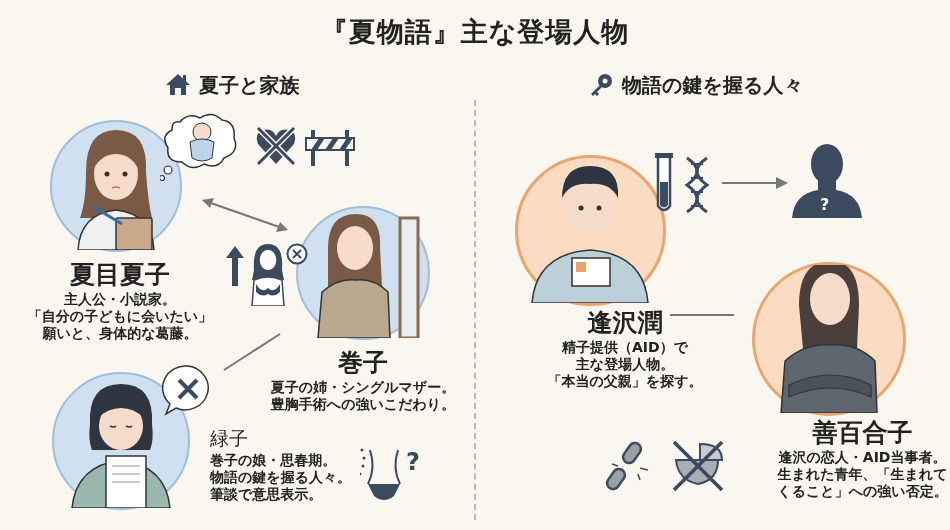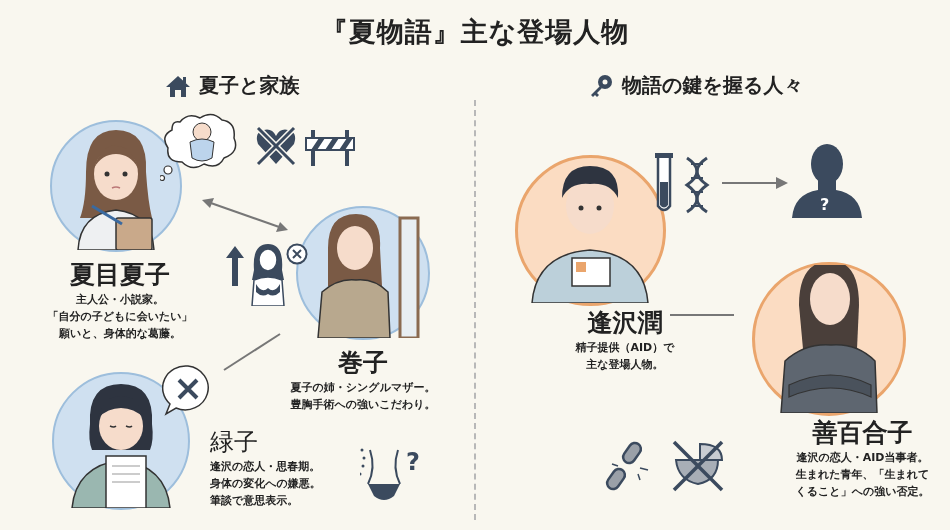--- a/index.html
+++ b/index.html
@@ -9,31 +9,31 @@
     font-family:"DejaVu Sans", sans-serif;
     color:#222;
     position:relative;
   }
   .abs { position:absolute; }
   .title {
     left:0; width:950px; top:14px; text-align:center;
     font-size:27px; font-weight:bold; color:#222; letter-spacing:1px;
   }
   .section-head {
-    font-size:20px; font-weight:bold; color:#222; display:flex; align-items:center; gap:8px;
+    font-size:20px; font-weight:bold; color:#222; display:flex; align-items:flex-start; gap:8px;
   }
   .divider {
     left:474px; top:100px; height:420px; width:0;
     border-left:2px dashed #b8b8b8;
   }
   .circle { border-radius:50%; }
   .c-blue { background:#cfe0f0; border:2px solid #9dbedc; }
   .c-orange { background:#fbdcc2; border:3px solid #eaa56c; }
   .name { font-size:25px; font-weight:bold; color:#222; }
-  .desc { font-size:11px; font-weight:bold; color:#222; line-height:17px; }
+  .desc { font-size:14px; font-weight:bold; color:#222; line-height:17px; }
   .center { text-align:center; }
   svg { display:block; }
 </style>
 </head>
 <body>
 
 <div class="abs title">『夏物語』主な登場人物</div>
 
 <div class="abs divider"></div>
 
@@ -166,23 +166,23 @@
       <line x1="58" y1="108" x2="86" y2="108" stroke="#999"></line>
   </svg>
 </div>
 <div class="abs" style="left:162px; top:364px;">
   <svg width="52" height="52" viewBox="0 0 52 52">
       <path d="M26 2 A23 22 0 1 1 14 44 L4 50 L8 40 A23 22 0 0 1 26 2Z" fill="#fff" stroke="#333" stroke-width="1.5"></path>
       <path d="M17 16 L35 34 M35 16 L17 34" stroke="#3b4a5e" stroke-width="4"></path>
     </svg>
 </div>
 <div class="abs" style="left:210px; top:426px; width:160px;">
-  <div class="name" style="font-weight:normal; font-size:24px;">緑子</div>
-  <div class="desc">逢沢の恋人・思春期。</div>
-  <div class="desc">身体の変化への嫌悪。</div>
+  <div class="name" style="font-weight:normal; font-size:19px;">緑子</div>
+  <div class="desc">巻子の娘・思春期。</div>
+  <div class="desc">物語の鍵を握る人々。</div>
   <div class="desc">筆談で意思表示。</div>
 </div>
 <div class="abs" style="left:360px; top:448px;">
   <svg width="70" height="60" viewBox="0 0 70 60">
     <circle cx="2" cy="2" r="1.5" fill="#3b4a5e"></circle>
       <circle cx="4" cy="10" r="1.5" fill="#3b4a5e"></circle>
       <circle cx="3" cy="18" r="1.5" fill="#3b4a5e"></circle>
       <circle cx="0" cy="26" r="1.5" fill="#3b4a5e"></circle>
     <path d="M10 2 Q16 20 8 36 M38 2 Q32 20 40 36" stroke="#3b4a5e" stroke-width="2" fill="none"></path>
     <path d="M8 36 L40 36 L34 48 Q24 56 14 48Z" fill="#3b4a5e"></path>
@@ -228,20 +228,21 @@
   <svg width="74" height="78" viewBox="0 0 74 78">
       <ellipse cx="37" cy="24" rx="16" ry="20" fill="#3b4a5e"></ellipse>
       <path d="M28 40 H46 V50 Q70 54 72 78 H2 Q4 54 28 50Z" fill="#3b4a5e"></path>
       <text x="30" y="70" font-size="16" font-weight="bold" fill="#fff" font-family="DejaVu Sans, sans-serif">?</text>
     </svg>
 </div>
 <div class="abs center" style="left:510px; top:306px; width:160px;margin-left:35px;">
   <div class="name">逢沢潤</div>
   <div class="desc">精子提供（AID）で</div>
   <div class="desc">主な登場人物。</div>
+  <div class="desc">「本当の父親」を探す。</div>
 </div>
 <div class="abs" style="left:670px; top:314px; width:64px; height:0; border-top:2px solid #777;"></div>
 
 <div class="abs circle c-orange" style="left:752px; top:262px; width:148px; height:148px;">
   <svg width="148" height="148" viewBox="0 0 148 148">
     <path d="M44 40 Q44 -4 76 -4 Q104 -4 104 40 L102 84 L48 84Z" fill="#4a3f3a"></path>
     <ellipse cx="75" cy="34" rx="20" ry="26" fill="#f6dccb"></ellipse>
     <path d="M26 148 L30 96 Q50 78 76 80 Q102 78 120 96 L122 148Z" fill="#5e6670" stroke="#333" stroke-width="1.5"></path>
     <path d="M34 120 Q76 100 116 120 L116 132 Q76 114 34 132Z" fill="#4a525c" stroke="#333" stroke-width="1.2"></path>
   </svg>

